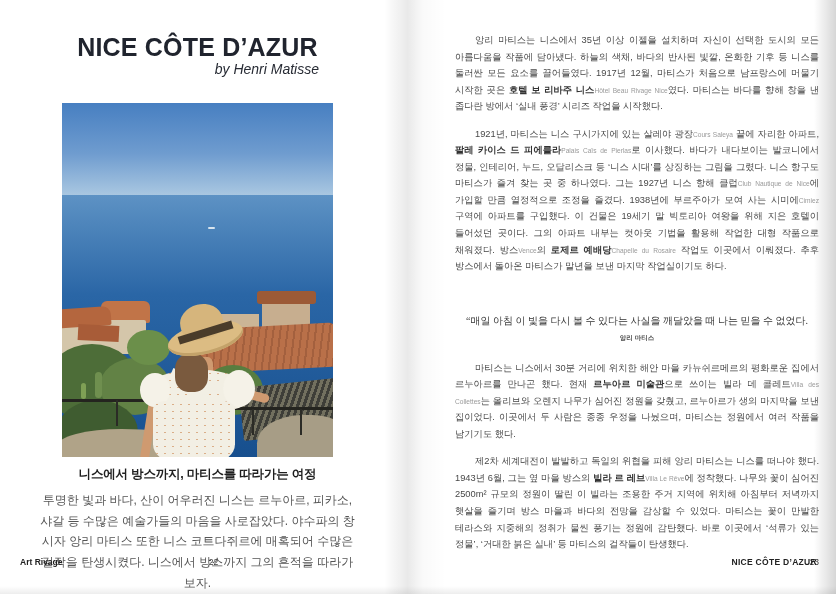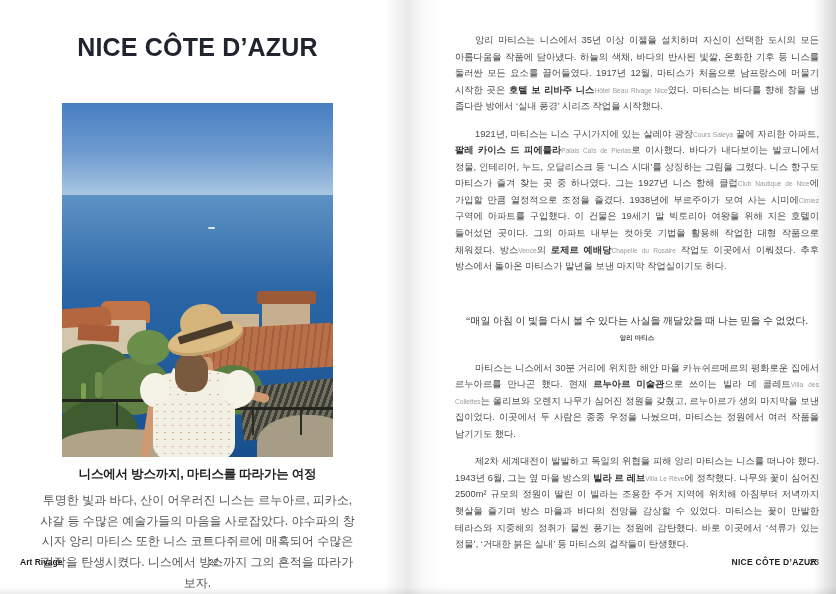--- a/index.html
+++ b/index.html
@@ -146,20 +146,21 @@
   .qa { font-size:6.5px; font-weight:700; color:#444; margin-top:3px; }
 </style>
 </head>
 <body>
 
 <div class="spread">
 
   <section class="page page-left">
     <header class="title-block">
       <h1>NICE CÔTE D’AZUR</h1>
+      <div class="byline">by Henri Matisse</div>
     </header>
 
     <figure class="photo">
       <div class="sky"></div>
       <div class="sea"></div>
       <div class="boat"></div>
 
       <div class="village-left">
         <div class="vl-roof2"></div>
         <div class="vl-wall"></div>

